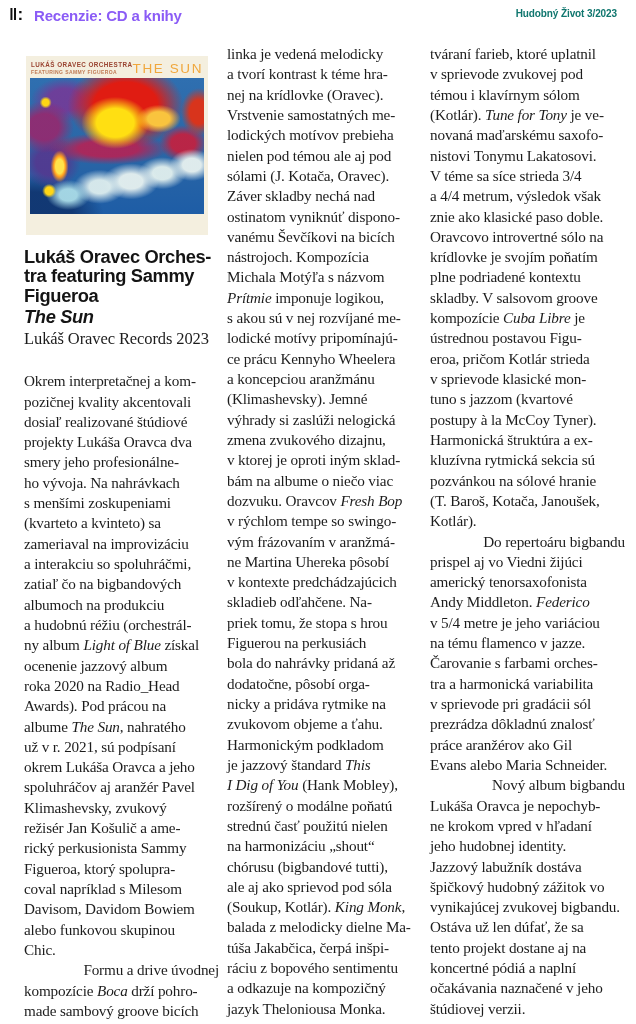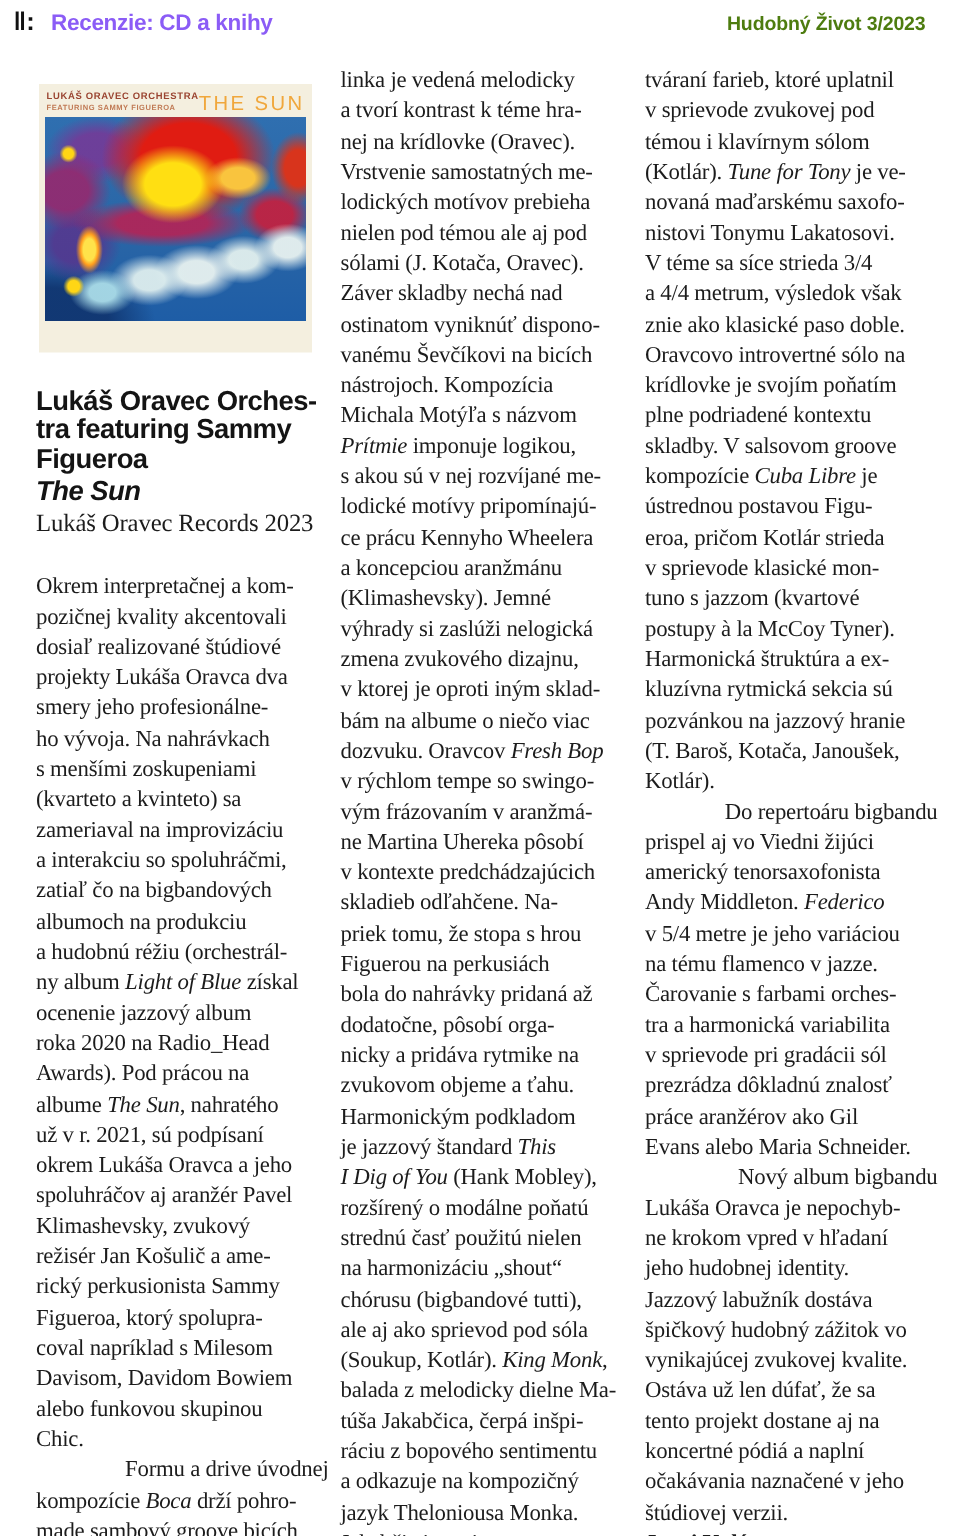--- a/index.html
+++ b/index.html
@@ -15,21 +15,21 @@
     font-weight:bold;font-size:17px;letter-spacing:0px;color:#111;
   }
   .hdr-section{
     position:absolute;left:34px;top:7px;
     font-family:"Liberation Sans","DejaVu Sans",sans-serif;
     font-weight:bold;font-size:15px;color:#8b5cf6;letter-spacing:-0.2px;
   }
   .hdr-issue{
     position:absolute;right:19px;top:8px;
     font-family:"Liberation Sans","DejaVu Sans",sans-serif;
-    font-weight:bold;font-size:13px;color:#4d7c0f;letter-spacing:-0.1px;
+    font-weight:bold;font-size:10px;color:#0f766e;letter-spacing:-0.1px;
   }
   
   .col{position:absolute;top:44px;width:195px;}
   .col1{left:24px;}
   .col2{left:227px;}
   .col3{left:430px;}
   .bodyline{
     font-size:15.2px;line-height:20.32px;white-space:nowrap;
     letter-spacing:-0.15px;color:#1c1c1c;
   }
@@ -81,21 +81,21 @@
       radial-gradient(ellipse 30px 26px at 8% 36%, rgba(150,40,110,.9) 0 50%, rgba(150,40,110,0) 100%),
       radial-gradient(ellipse 34px 22px at 20% 16%, rgba(120,55,150,.85) 0 50%, rgba(120,55,150,0) 100%),
       radial-gradient(ellipse 30px 26px at 12% 62%, rgba(90,50,140,.8) 0 50%, rgba(90,50,140,0) 100%),
       
       radial-gradient(ellipse 70px 40px at 2% 100%, rgba(16,52,110,.9) 0 55%, rgba(16,52,110,0) 100%),
       linear-gradient(180deg, #2f6fb0 0%, #2a66a6 55%, #1e5da6 100%);
   }
   .heading{
     font-family:"Liberation Sans","DejaVu Sans",sans-serif;
     font-weight:bold;font-size:18.3px;line-height:19.4px;
-    letter-spacing:-0.35px;color:#141414;margin-top:22px;
+    letter-spacing:-0.35px;color:#141414;margin-top:12px;
   }
   .album-title-it{
     font-family:"Liberation Sans","DejaVu Sans",sans-serif;
     font-weight:bold;font-style:italic;font-size:18.3px;line-height:21px;
     letter-spacing:-0.35px;color:#141414;margin-top:1px;
   }
   .label-year{
     font-size:16.5px;line-height:21px;margin-top:1px;letter-spacing:-0.1px;
   }
   .col1 .body{margin-top:22px;}
@@ -232,42 +232,42 @@
       <div class="bodyline"><span>plne podriadené kontextu</span></div>
       <div class="bodyline"><span>skladby. V salsovom groove</span></div>
       <div class="bodyline"><span>kompozície </span><em>Cuba Libre</em><span> je</span></div>
       <div class="bodyline"><span>ústrednou postavou Figu-</span></div>
       <div class="bodyline"><span>eroa, pričom Kotlár strieda</span></div>
       <div class="bodyline"><span>v sprievode klasické mon-</span></div>
       <div class="bodyline"><span>tuno s jazzom (kvartové</span></div>
       <div class="bodyline"><span>postupy à la McCoy Tyner).</span></div>
       <div class="bodyline"><span>Harmonická štruktúra a ex-</span></div>
       <div class="bodyline"><span>kluzívna rytmická sekcia sú</span></div>
-      <div class="bodyline"><span>pozvánkou na jazzový hranie</span></div>
+      <div class="bodyline"><span>pozvánkou na sólové hranie</span></div>
       <div class="bodyline"><span>(T. Baroš, Kotača, Janoušek,</span></div>
       <div class="bodyline"><span>Kotlár).</span></div>
       <div class="bodyline indent"><span>Do repertoáru bigbandu</span></div>
       <div class="bodyline"><span>prispel aj vo Viedni žijúci</span></div>
       <div class="bodyline"><span>americký tenorsaxofonista</span></div>
       <div class="bodyline"><span>Andy Middleton. </span><em>Federico</em></div>
       <div class="bodyline"><span>v 5/4 metre je jeho variáciou</span></div>
       <div class="bodyline"><span>na tému flamenco v jazze.</span></div>
       <div class="bodyline"><span>Čarovanie s farbami orches-</span></div>
       <div class="bodyline"><span>tra a harmonická variabilita</span></div>
       <div class="bodyline"><span>v sprievode pri gradácii sól</span></div>
       <div class="bodyline"><span>prezrádza dôkladnú znalosť</span></div>
       <div class="bodyline"><span>práce aranžérov ako Gil</span></div>
       <div class="bodyline"><span>Evans alebo Maria Schneider.</span></div>
       <div class="bodyline indent"><span>Nový album bigbandu</span></div>
       <div class="bodyline"><span>Lukáša Oravca je nepochyb-</span></div>
       <div class="bodyline"><span>ne krokom vpred v hľadaní</span></div>
       <div class="bodyline"><span>jeho hudobnej identity.</span></div>
       <div class="bodyline"><span>Jazzový labužník dostáva</span></div>
       <div class="bodyline"><span>špičkový hudobný zážitok vo</span></div>
-      <div class="bodyline"><span>vynikajúcej zvukovej kvalite.</span></div>
+      <div class="bodyline"><span>vynikajúcej zvukovej bigbandu.</span></div>
       <div class="bodyline"><span>Ostáva už len dúfať, že sa</span></div>
       <div class="bodyline"><span>tento projekt dostane aj na</span></div>
       <div class="bodyline"><span>koncertné pódiá a naplní</span></div>
       <div class="bodyline"><span>očakávania naznačené v jeho</span></div>
       <div class="bodyline"><span>štúdiovej verzii.</span></div>
     </div>
   <div class="bodyline author">Juraj Kalász</div>
 </div>
 
 </body></html>

